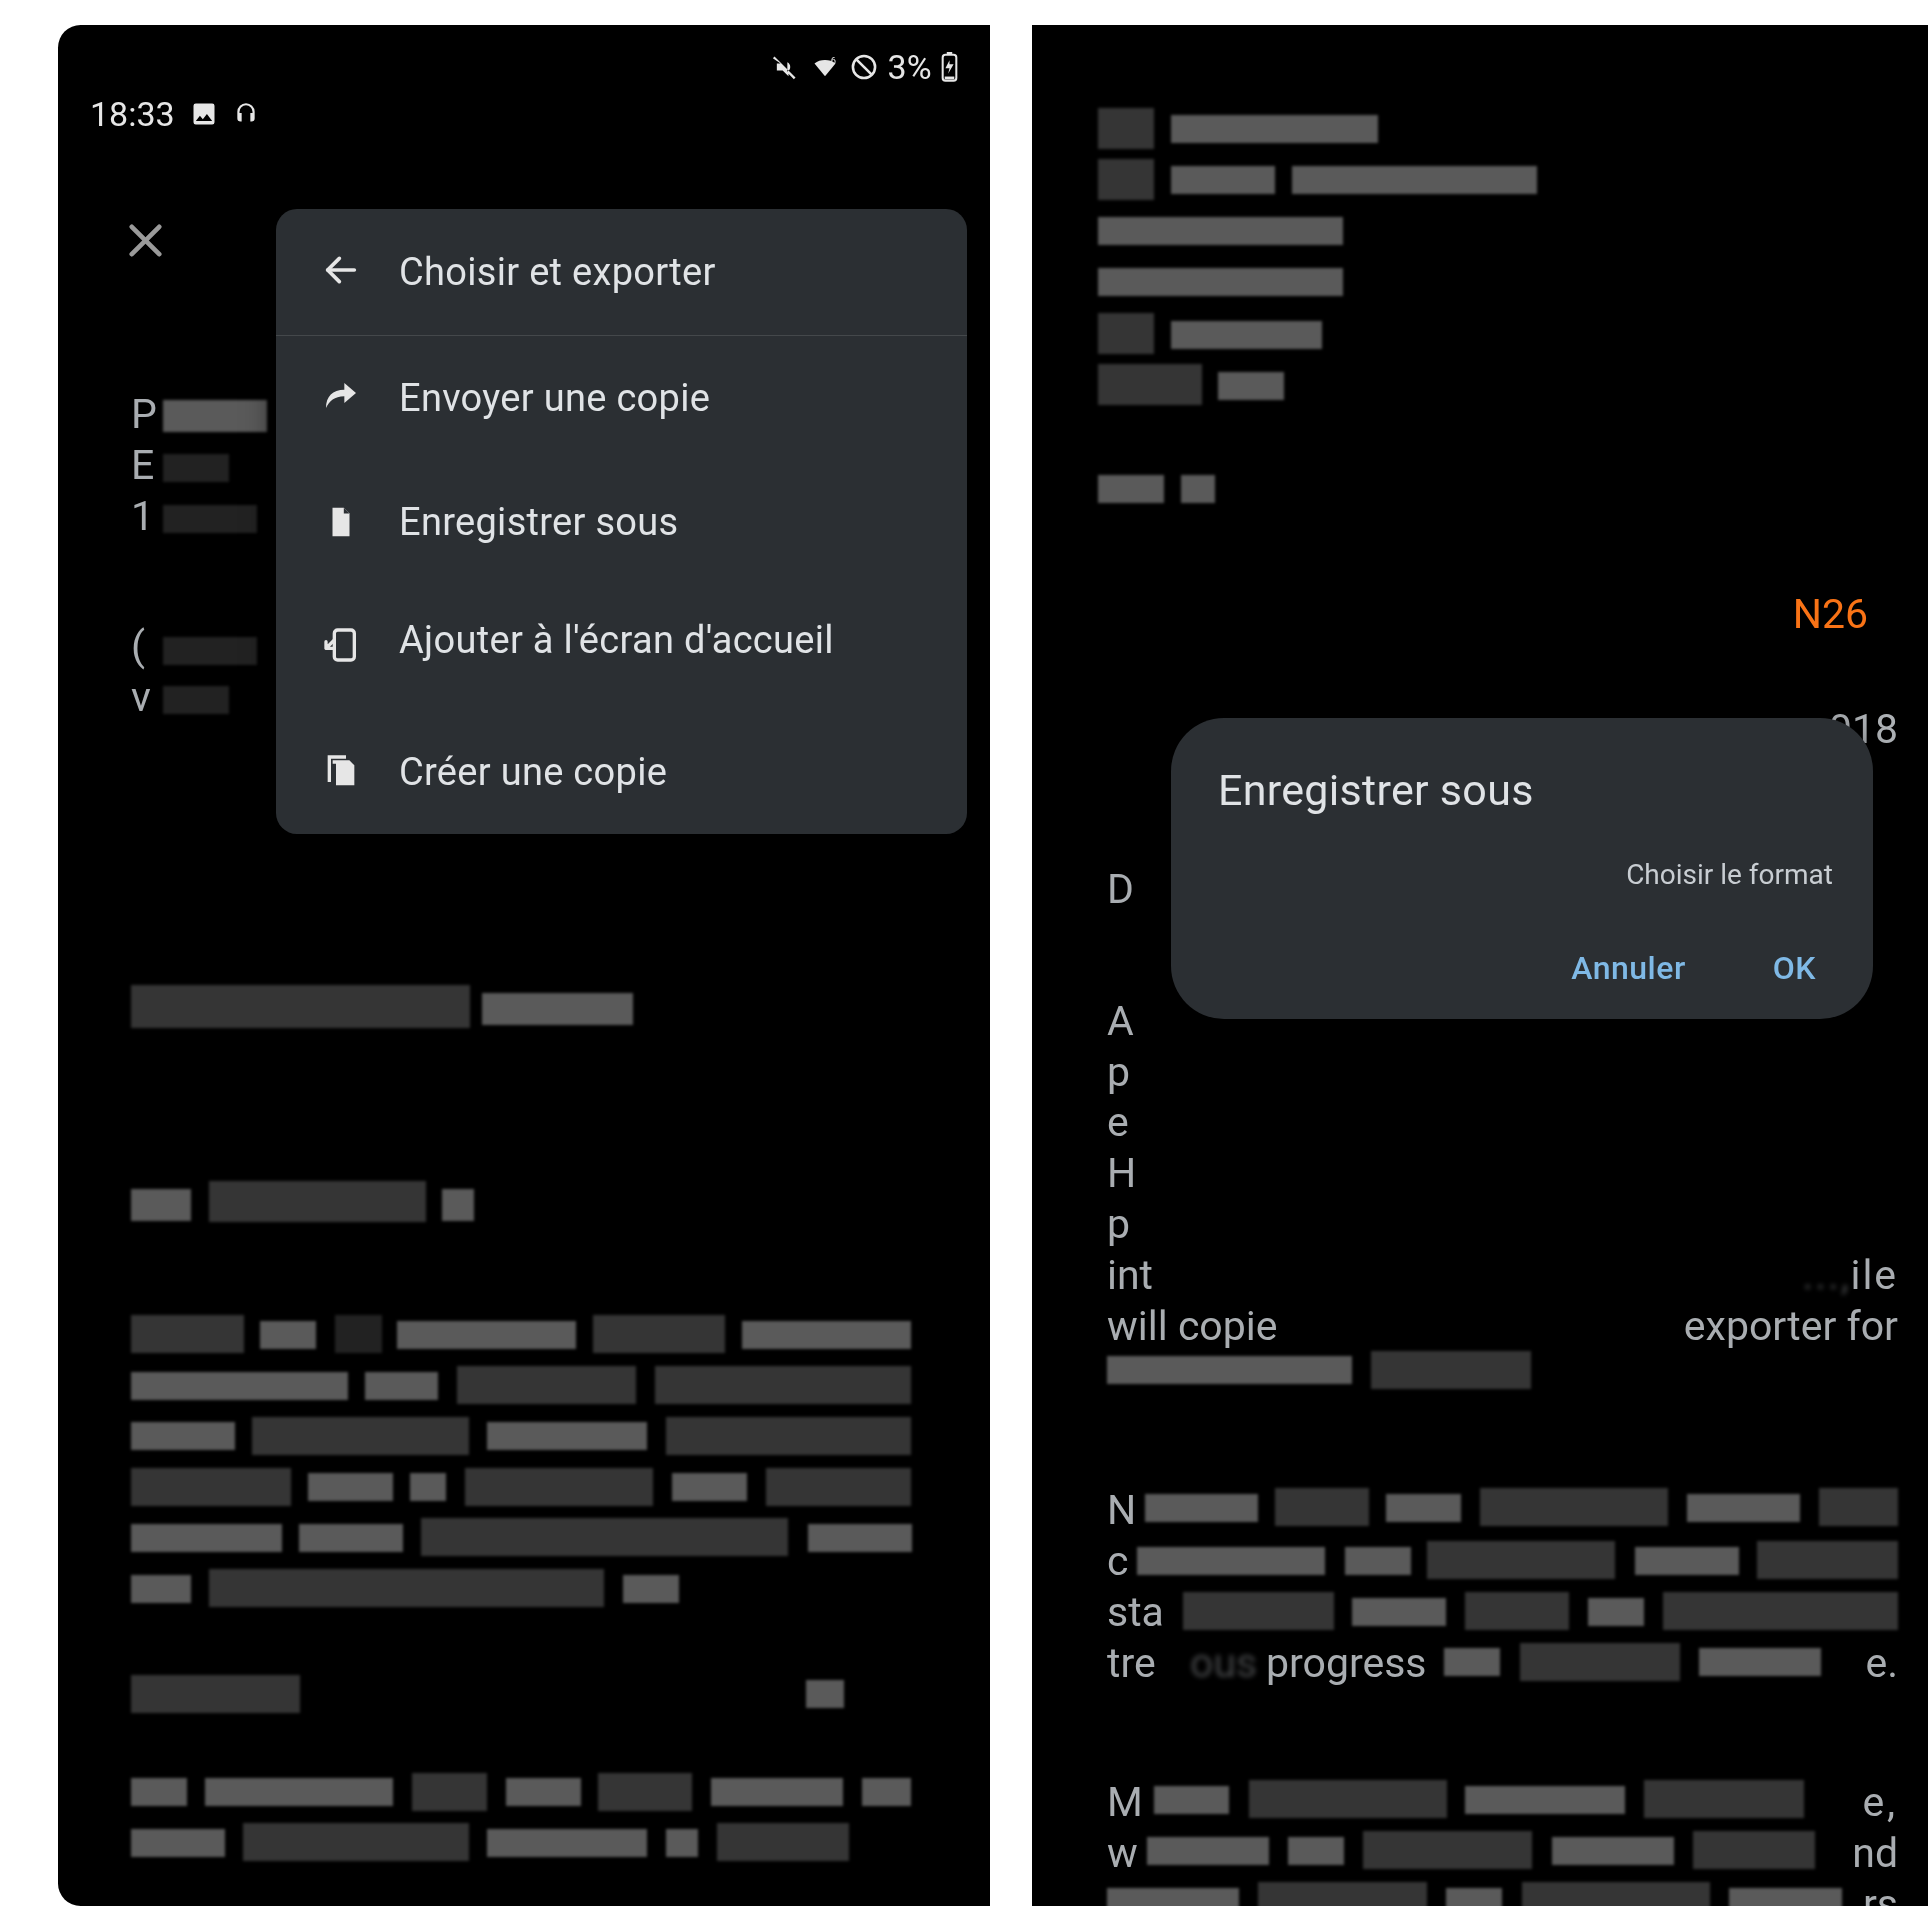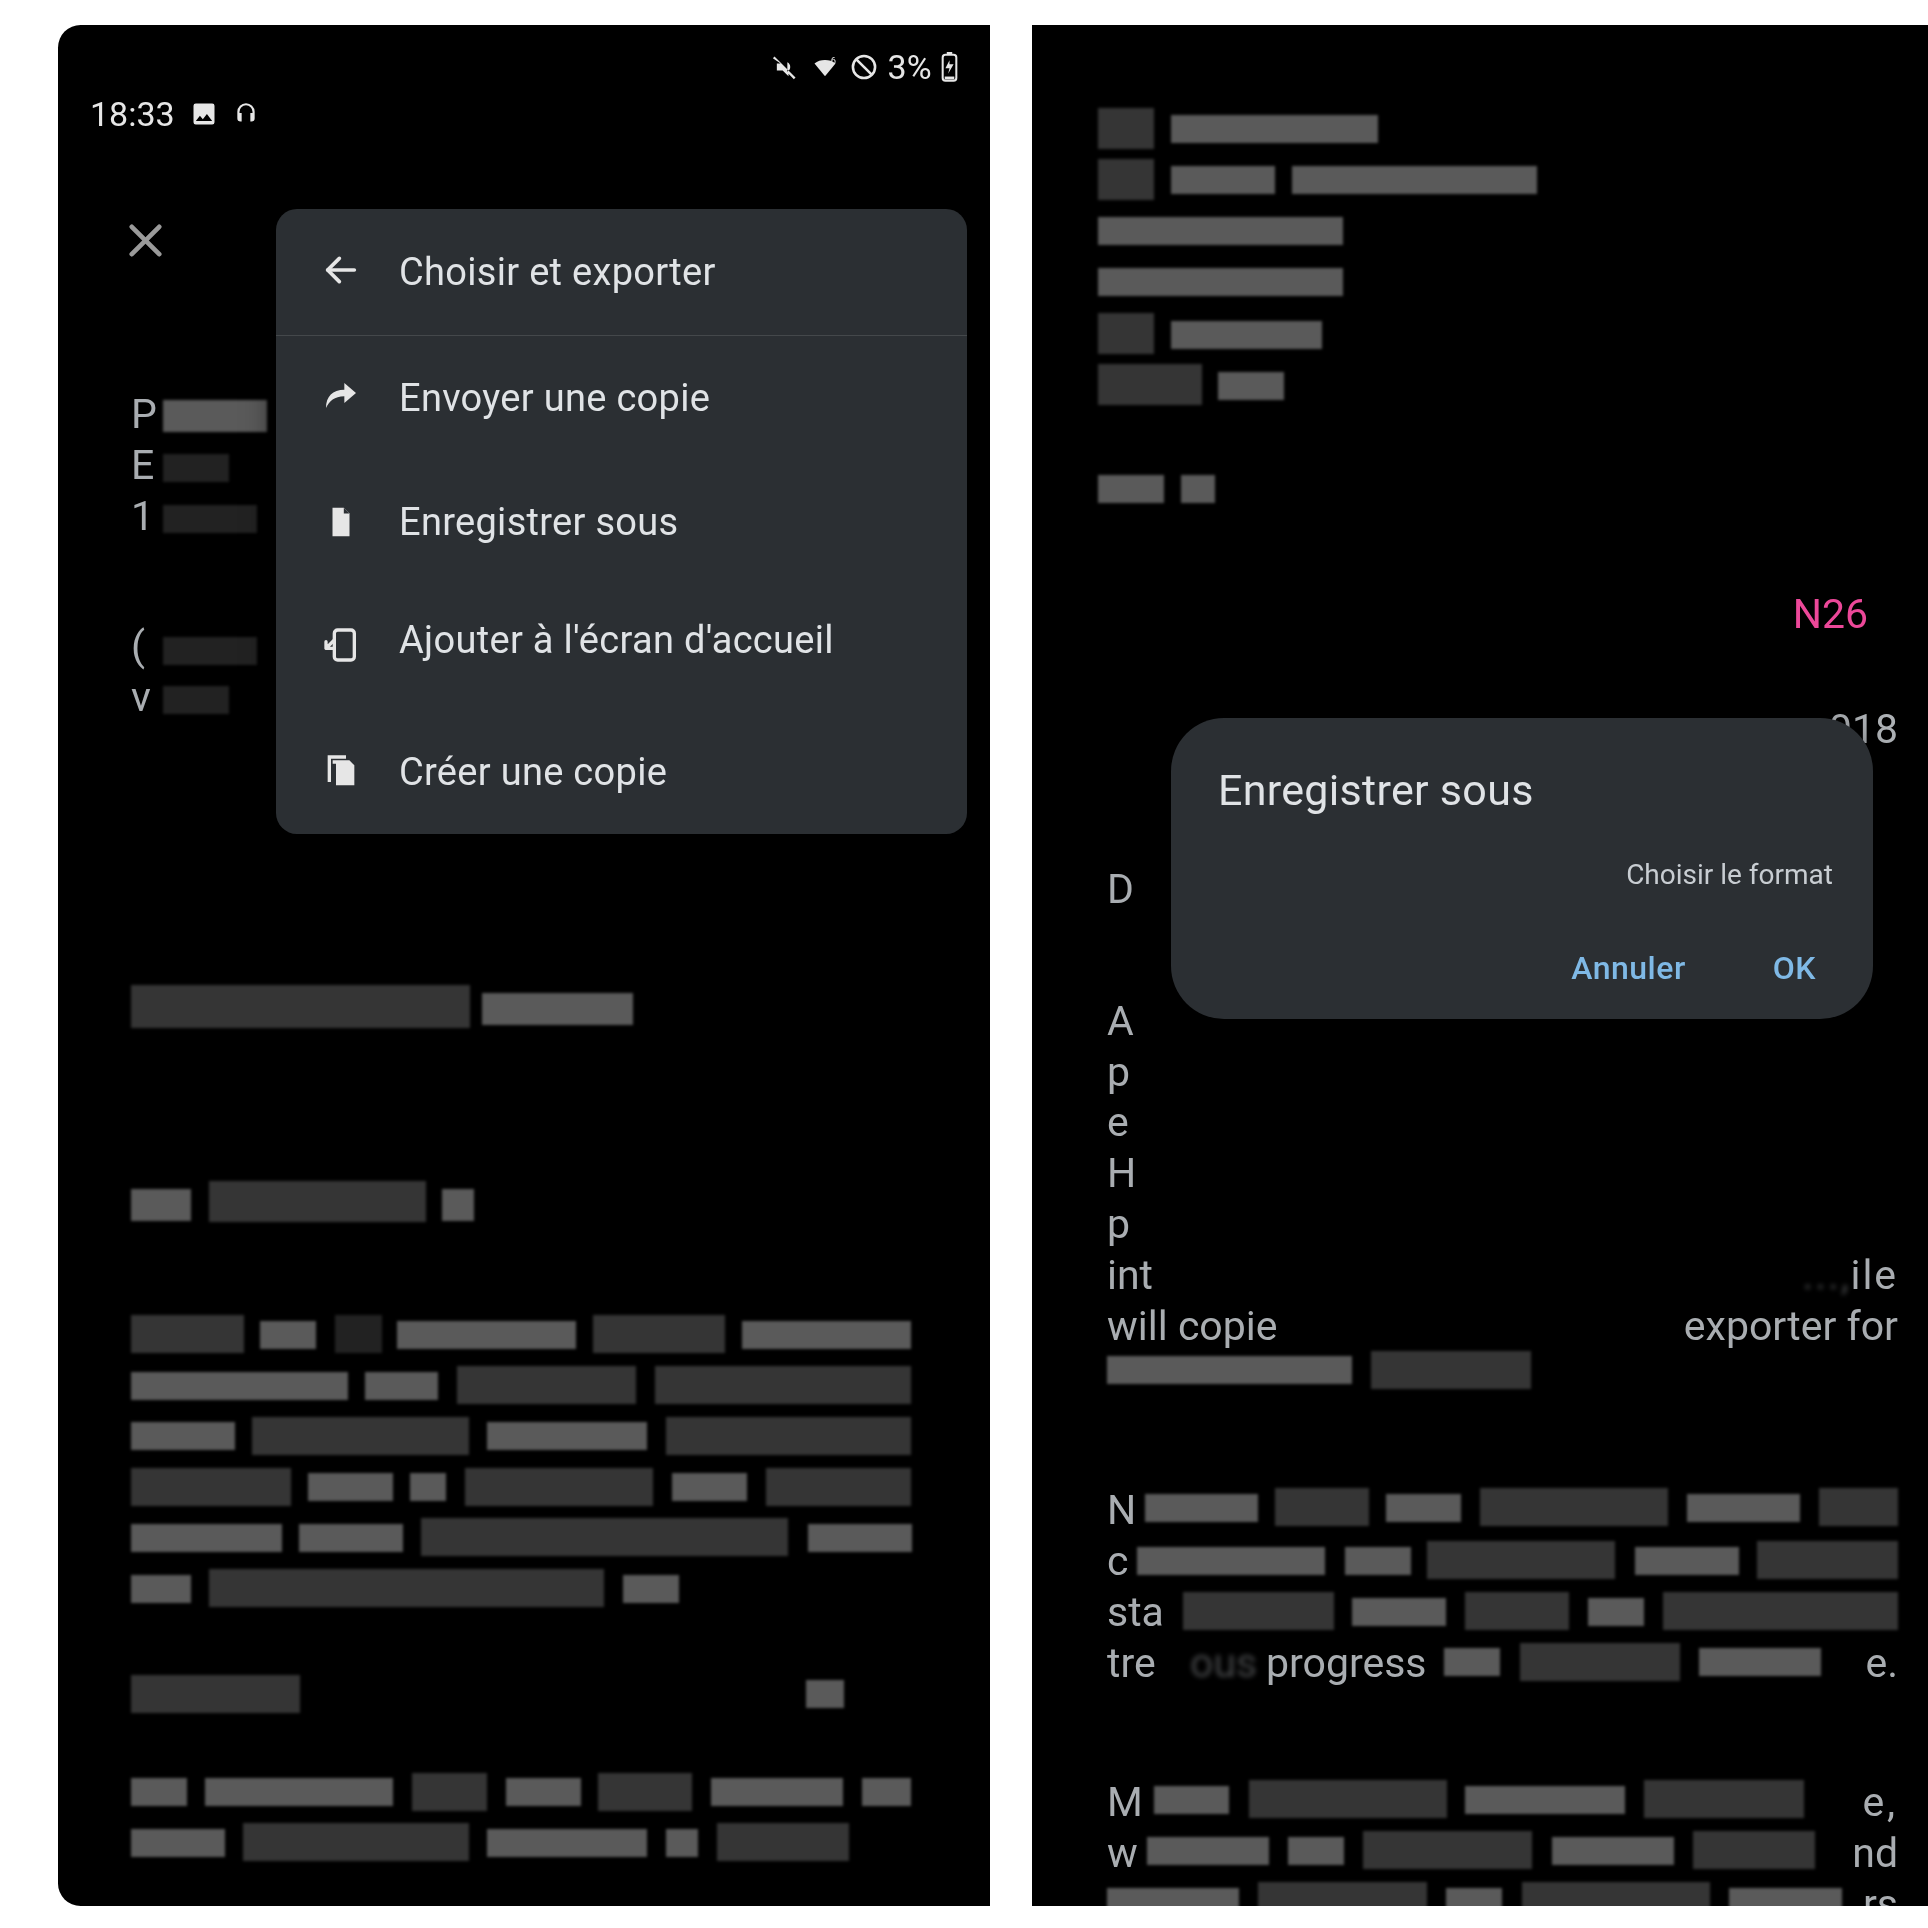--- a/index.html
+++ b/index.html
@@ -35,21 +35,21 @@
   .dlg-title { color: #e0e3e6; font-size: 43px; font-weight: 400; letter-spacing: 0.3px; }
   .dlg-sub { color: #c8cdd2; font-size: 28px; font-weight: 400; margin-top: 43px; text-align: right; }
   .radio-row { display: flex; align-items: center; gap: 38px; margin-top: 43px; }
   .radio { width: 40px; height: 40px; border: 4.7px solid #58b4f0; border-radius: 50%; display: flex; align-items: center; justify-content: center; }
   .radio .dot { width: 19px; height: 19px; background: #58b4f0; border-radius: 50%; }
   .radio-label { color: #e0e3e6; font-size: 36px; font-weight: 400; }
   .dlg-actions { display: flex; justify-content: flex-end; gap: 87px; margin-top: 58px; padding-right: 17px; }
   .dlg-btn { color: #7fb9e6; font-size: 32px; font-weight: 500; letter-spacing: 0.5px; cursor: pointer; }
 
   
-  .bg-text-n26 { position: absolute; top: 565px; right: 96px; color: #ec4899; font-size: 41px; }
+  .bg-text-n26 { position: absolute; top: 565px; right: 96px; color: #f97316; font-size: 41px; }
   .bg-text-018 { position: absolute; top: 680px; right: 66px;  color: #adb1b5; font-size: 41px; }
   .bg-text-d   { position: absolute; top: 840px; left: 75px;   color: #a9adb1; font-size: 41px; }
   .bg-text-a   { position: absolute; top: 972px; left: 75px;  color: #a9adb1; font-size: 41px; }
   .bg-text-p1  { position: absolute; top: 1023px; left: 75px;  color: #a9adb1; font-size: 41px; }
   .bg-text-e   { position: absolute; top: 1073px; left: 75px;  color: #a9adb1; font-size: 41px; }
   .bg-text-h   { position: absolute; top: 1124px; left: 75px;  color: #a9adb1; font-size: 41px; }
   .bg-text-p2  { position: absolute; top: 1175px; left: 75px;  color: #a9adb1; font-size: 41px; }
   .bg-text-ile { position: absolute; top: 1226px; right: 66px; color: #a9adb1; font-size: 41px; letter-spacing: 1.9px; }
   .bg-text-int { position: absolute; top: 1226px; left: 75px;  color: #a9adb1; font-size: 41px; }
   .bg-text-will{ position: absolute; top: 1277px; left: 75px;  color: #a9adb1; font-size: 41px; }

